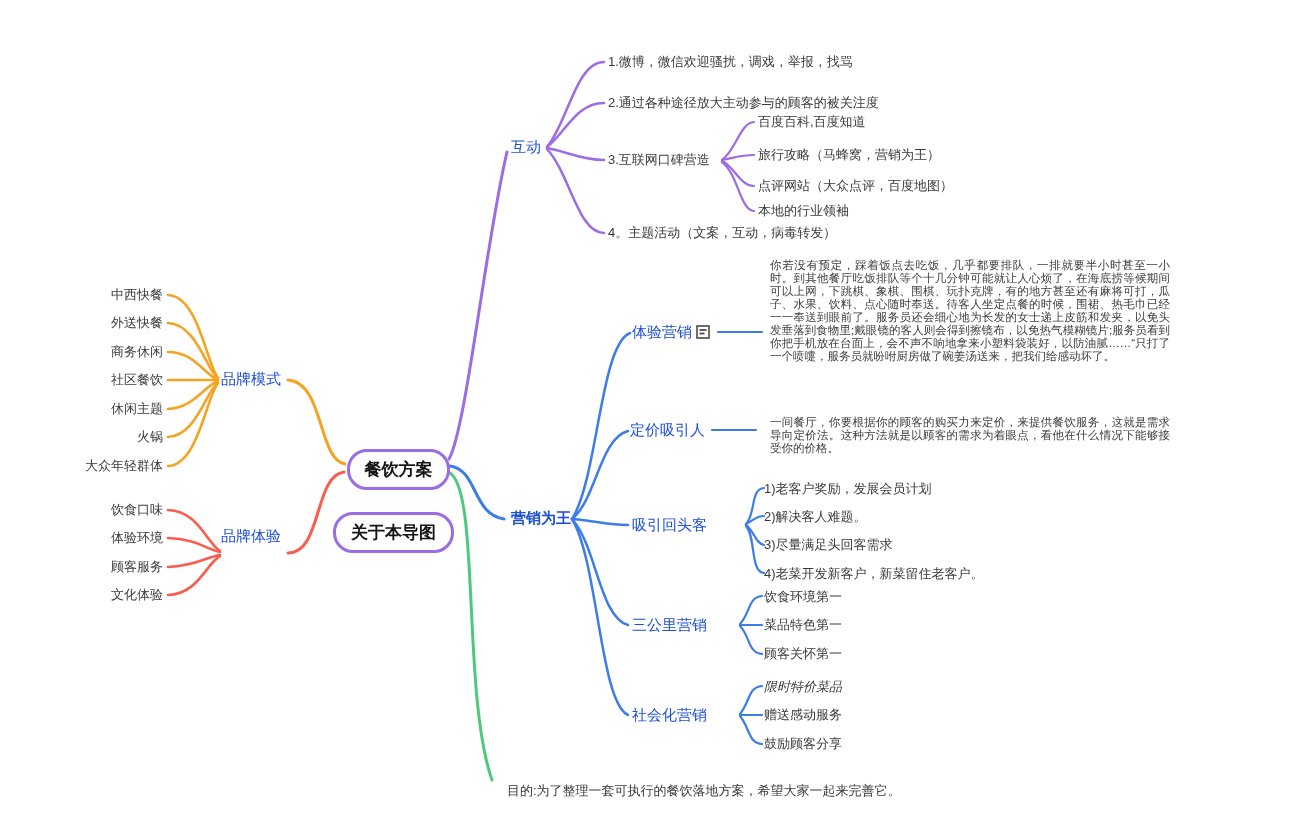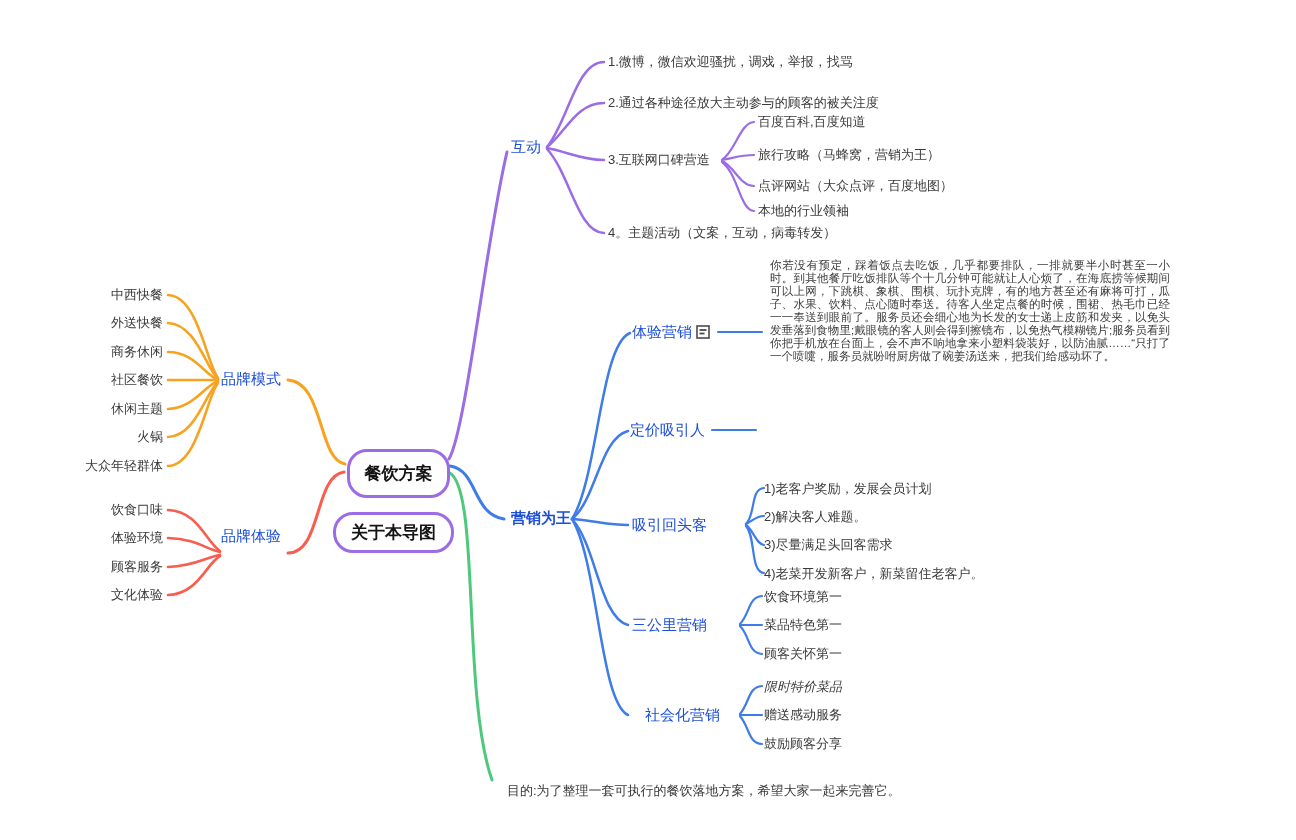--- a/index.html
+++ b/index.html
@@ -71,21 +71,21 @@
       <path d="M740,625 L762,625" stroke-width="2.2"></path>
       <path d="M740,626 C750,636 748,653 762,654" stroke-width="2.2"></path>
       <path d="M740,714 C750,702 748,687 762,686" stroke-width="2.2"></path>
       <path d="M740,715 L762,715" stroke-width="2.2"></path>
       <path d="M740,716 C750,728 748,743 762,744" stroke-width="2.2"></path>
     </g>
 
     <path d="M450,473 C480,492 462,695 492,780" stroke="#4ec97c" stroke-width="3"></path>
   </svg>
 
-  <div class="node" style="left:347px;top:449px;width:103px;height:49px;">餐饮方案</div>
+  <div class="node" style="left:347px;top:449px;width:103px;height:41px;">餐饮方案</div>
   <div class="node" style="left:333px;top:512px;width:121px;height:41px;">关于本导图</div>
 
   <div class="lbl topic" style="left:221px;top:371px;">品牌模式</div>
   <div class="lbl r-align" style="right:1133px;top:287px;">中西快餐</div>
   <div class="lbl r-align" style="right:1133px;top:315px;">外送快餐</div>
   <div class="lbl r-align" style="right:1133px;top:344px;">商务休闲</div>
   <div class="lbl r-align" style="right:1133px;top:372px;">社区餐饮</div>
   <div class="lbl r-align" style="right:1133px;top:401px;">休闲主题</div>
   <div class="lbl r-align" style="right:1133px;top:429px;">火锅</div>
   <div class="lbl r-align" style="right:1133px;top:458px;">大众年轻群体</div>
@@ -112,32 +112,33 @@
   <span class="noteicon" style="left:696px;top:325px;">
     <svg width="14" height="14" viewBox="0 0 14 14">
       <rect x="1" y="1" width="12" height="12" fill="#ffffff" stroke="#4a4a4a" stroke-width="1.6"></rect>
       <line x1="3.5" y1="5" x2="10.5" y2="5" stroke="#4a4a4a" stroke-width="1.8"></line>
       <line x1="3.5" y1="8.5" x2="8.5" y2="8.5" stroke="#4a4a4a" stroke-width="1.8"></line>
     </svg>
   </span>
   <div class="para" style="left:770px;top:259px;">你若没有预定，踩着饭点去吃饭，几乎都要排队，一排就要半小时甚至一小时。到其他餐厅吃饭排队等个十几分钟可能就让人心烦了，在海底捞等候期间可以上网，下跳棋、象棋、围棋、玩扑克牌，有的地方甚至还有麻将可打，瓜子、水果、饮料、点心随时奉送。待客人坐定点餐的时候，围裙、热毛巾已经一一奉送到眼前了。服务员还会细心地为长发的女士递上皮筋和发夹，以免头发垂落到食物里;戴眼镜的客人则会得到擦镜布，以免热气模糊镜片;服务员看到你把手机放在台面上，会不声不响地拿来小塑料袋装好，以防油腻……“只打了一个喷嚏，服务员就吩咐厨房做了碗姜汤送来，把我们给感动坏了。</div>
 
   <div class="lbl topic" style="left:630px;top:422px;">定价吸引人</div>
+  <div class="para" style="left:770px;top:416px;">一间餐厅，你要根据你的顾客的购买力来定价，来提供餐饮服务，这就是需求导向定价法。这种方法就是以顾客的需求为着眼点，看他在什么情况下能够接受你的价格。</div>
 
   <div class="lbl topic" style="left:632px;top:517px;">吸引回头客</div>
   <div class="lbl" style="left:764px;top:481px;">1)老客户奖励，发展会员计划</div>
   <div class="lbl" style="left:764px;top:509px;">2)解决客人难题。</div>
   <div class="lbl" style="left:764px;top:537px;">3)尽量满足头回客需求</div>
   <div class="lbl" style="left:764px;top:566px;">4)老菜开发新客户，新菜留住老客户。</div>
 
   <div class="lbl topic" style="left:632px;top:617px;">三公里营销</div>
   <div class="lbl" style="left:764px;top:589px;">饮食环境第一</div>
   <div class="lbl" style="left:764px;top:617px;">菜品特色第一</div>
   <div class="lbl" style="left:764px;top:646px;">顾客关怀第一</div>
 
-  <div class="lbl topic" style="left:632px;top:707px;margin-left:13px;">社会化营销</div>
+  <div class="lbl topic" style="left:632px;top:707px;">社会化营销</div>
   <div class="lbl" style="left:764px;top:679px;font-style:italic;">限时特价菜品</div>
   <div class="lbl" style="left:764px;top:707px;">赠送感动服务</div>
   <div class="lbl" style="left:764px;top:736px;">鼓励顾客分享</div>
 
   <div class="lbl" style="left:507px;top:783px;">目的:为了整理一套可执行的餐饮落地方案，希望大家一起来完善它。</div>
 
 </div>
 
 </body></html>

